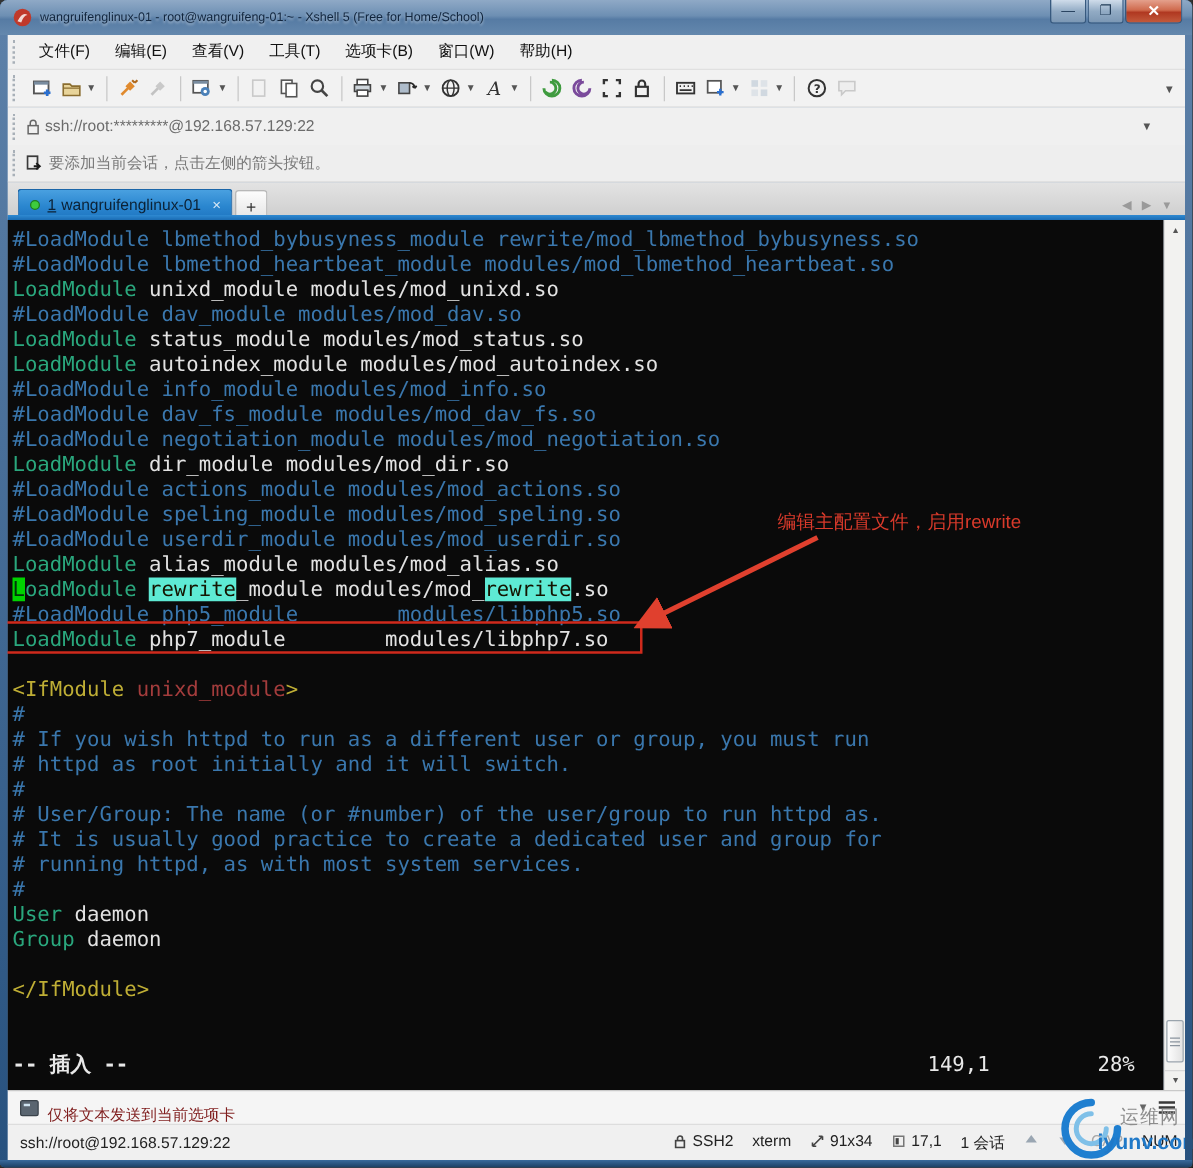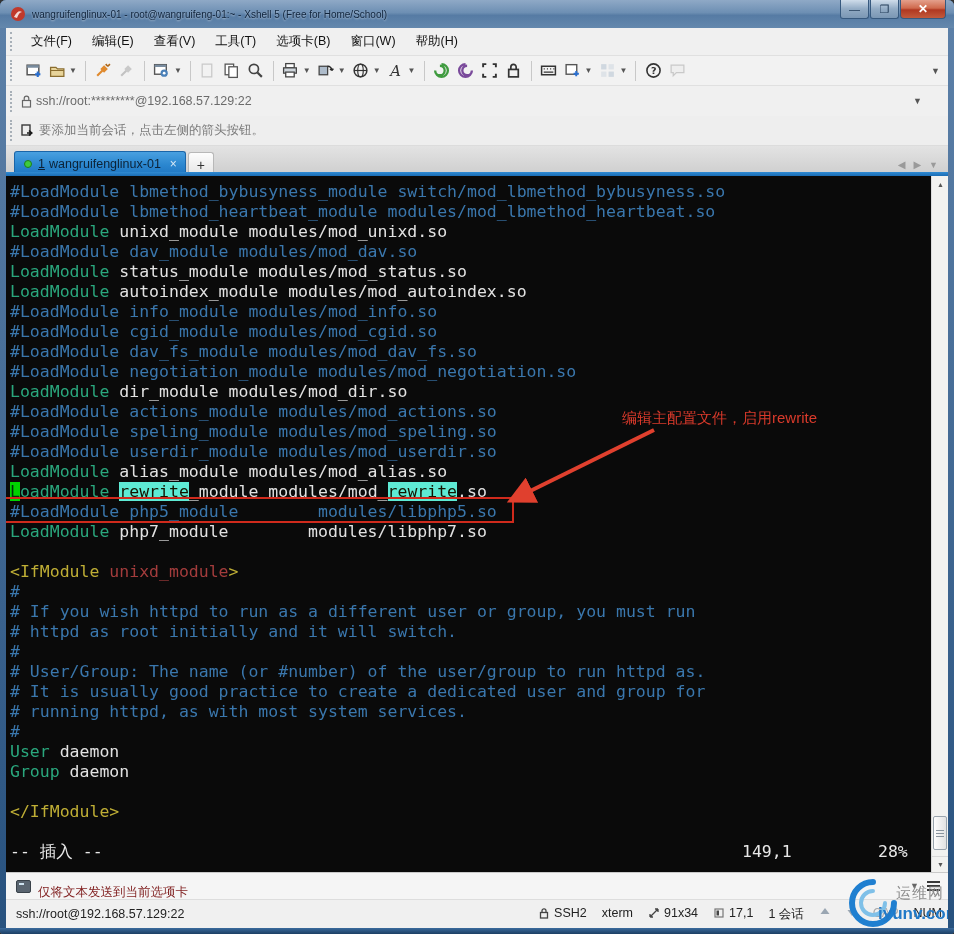--- a/index.html
+++ b/index.html
@@ -58,21 +58,21 @@
     font-family:"DejaVu Sans Mono",monospace;font-size:16.5px;line-height:20px;padding:6px 0 0 4px;}
   .trow{height:20px;white-space:pre;}
   .seg-cmt{color:#3a77ad;}
   .seg-kw{color:#2aa77d;}
   .seg-txt{color:#e2e2e2;}
   .seg-tag{color:#bfae35;}
   .seg-mod{color:#a33c3c;}
   .seg-hl{background:#5eead4;color:#141400;}
   .seg-cur{background:#00d300;color:#00330a;}
   .vim-status{position:absolute;left:4px;top:666px;width:910px;height:20px;color:#e8e8e8;}
-  .vim-mode{position:absolute;left:0;top:0;font-weight:normal;}
+  .vim-mode{position:absolute;left:0;top:0;font-weight:bold;}
   .vim-pos{position:absolute;left:732px;top:0;}
   .vim-pct{position:absolute;left:868px;top:0;}
   .hl-box{position:absolute;left:-4px;top:321px;width:512px;height:26px;border:2px solid #cf2a1c;pointer-events:none;}
   .annotation-text{position:absolute;left:616px;top:232px;color:#d93a2b;font-size:15px;font-family:"Liberation Sans",sans-serif;white-space:nowrap;}
   .arrow-svg{position:absolute;left:0;top:0;width:925px;height:696px;pointer-events:none;}
   
   .scrollbar{position:absolute;left:931px;top:176px;width:17px;height:696px;background:#f2f2f0;border-left:1px solid #dcdcdc;}
   .sb-btn{position:absolute;left:0;width:17px;height:16px;display:flex;align-items:center;justify-content:center;font-size:7px;color:#555;background:#f2f2f0;}
   .sb-up{top:0;}
   .sb-down{bottom:0;border-top:1px solid #d8d8d8;}
@@ -314,28 +314,27 @@
     <div class="tab-nav">
       <span>◀</span>
       <span>▶</span>
       <span style="font-size:9px;">▼</span>
     </div>
   </div>
   <div class="tab-strip"></div>
 
   <div class="terminal">
     <div id="term-lines">
-        <div class="trow"><span class="seg-cmt">#LoadModule lbmethod_bybusyness_module switch/mod_lbmethod_bybusyness.so</span></div>
+        <div class="trow"><span class="seg-cmt">#LoadModule lbmethod_bybusyness_module rewrite/mod_lbmethod_bybusyness.so</span></div>
         <div class="trow"><span class="seg-cmt">#LoadModule lbmethod_heartbeat_module modules/mod_lbmethod_heartbeat.so</span></div>
         <div class="trow"><span class="seg-kw">LoadModule</span><span class="seg-txt"> unixd_module modules/mod_unixd.so</span></div>
         <div class="trow"><span class="seg-cmt">#LoadModule dav_module modules/mod_dav.so</span></div>
         <div class="trow"><span class="seg-kw">LoadModule</span><span class="seg-txt"> status_module modules/mod_status.so</span></div>
         <div class="trow"><span class="seg-kw">LoadModule</span><span class="seg-txt"> autoindex_module modules/mod_autoindex.so</span></div>
         <div class="trow"><span class="seg-cmt">#LoadModule info_module modules/mod_info.so</span></div>
-        <div class="trow"><span class="seg-cmt">#LoadModule cgid_module modules/mod_cgid.so</span></div>
         <div class="trow"><span class="seg-cmt">#LoadModule dav_fs_module modules/mod_dav_fs.so</span></div>
         <div class="trow"><span class="seg-cmt">#LoadModule negotiation_module modules/mod_negotiation.so</span></div>
         <div class="trow"><span class="seg-kw">LoadModule</span><span class="seg-txt"> dir_module modules/mod_dir.so</span></div>
         <div class="trow"><span class="seg-cmt">#LoadModule actions_module modules/mod_actions.so</span></div>
         <div class="trow"><span class="seg-cmt">#LoadModule speling_module modules/mod_speling.so</span></div>
         <div class="trow"><span class="seg-cmt">#LoadModule userdir_module modules/mod_userdir.so</span></div>
         <div class="trow"><span class="seg-kw">LoadModule</span><span class="seg-txt"> alias_module modules/mod_alias.so</span></div>
         <div class="trow"><span class="seg-cur">L</span><span class="seg-kw">oadModule</span><span class="seg-txt"> </span><span class="seg-hl">rewrite</span><span class="seg-txt">_module modules/mod_</span><span class="seg-hl">rewrite</span><span class="seg-txt">.so</span></div>
         <div class="trow"><span class="seg-cmt">#LoadModule php5_module        modules/libphp5.so</span></div>
         <div class="trow"><span class="seg-kw">LoadModule</span><span class="seg-txt"> php7_module        modules/libphp7.so</span></div>

